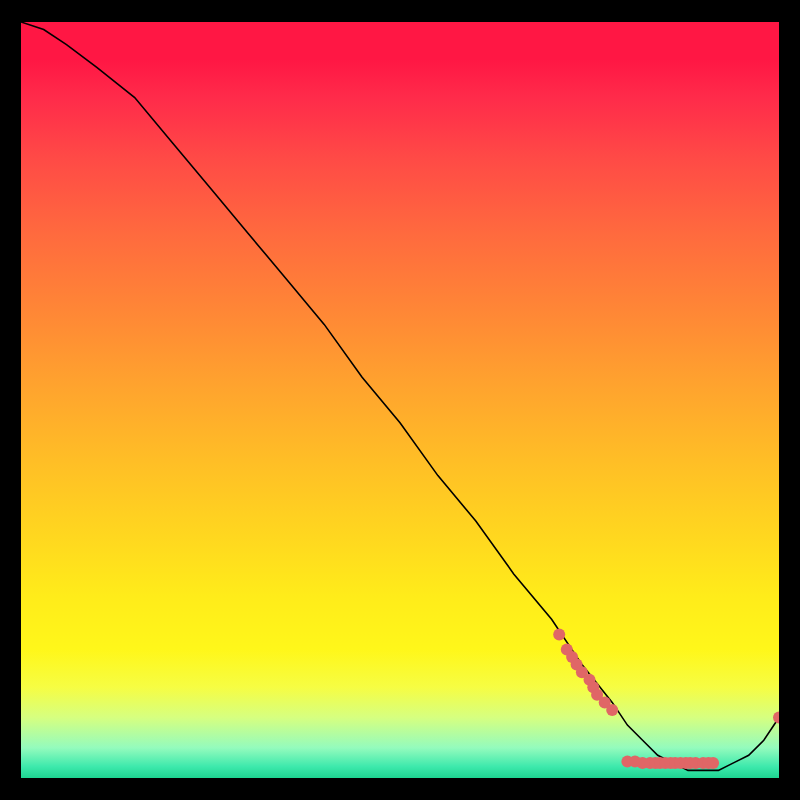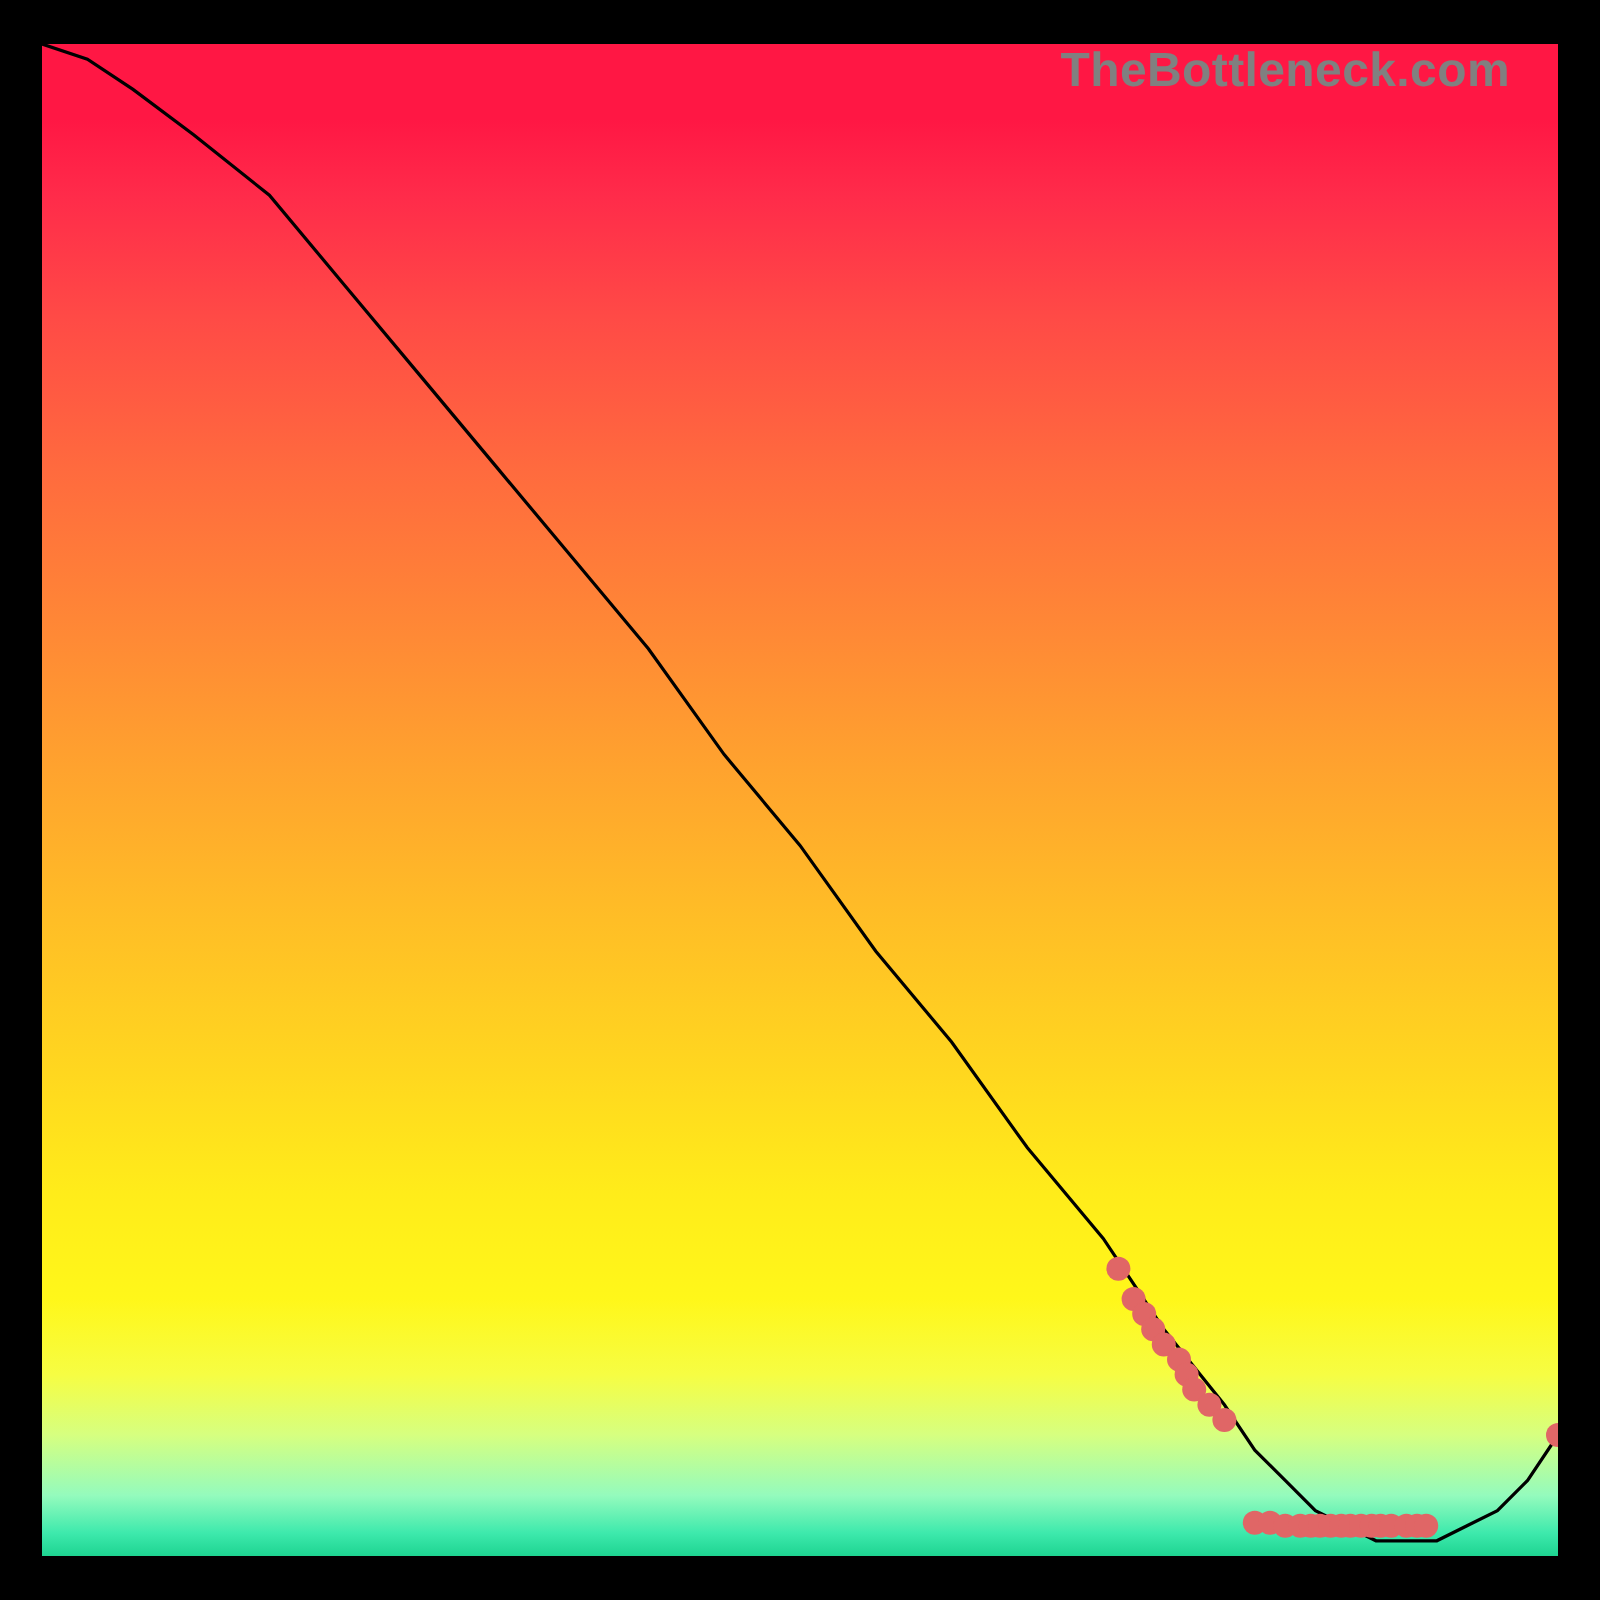--- a/index.html
+++ b/index.html
@@ -26,21 +26,20 @@
              font:600 24px/1 Arial,Helvetica,sans-serif;letter-spacing:0.2px}
   svg.curve{position:absolute;left:0;top:0;width:758px;height:756px}
   .pt{fill:#e06666}
   .curveline{fill:none;stroke:#000;stroke-width:1.6}
 </style>
 </head>
 <body>
 
 <div class="frame">
   <div class="plot">
-    <div class="watermark">TheBottleneck.com</div>
     <svg class="curve" viewBox="0 0 758 756" preserveAspectRatio="none">
       <path class="curveline" d="M0.0 0.0 L22.7 7.6 L45.5 22.7 L75.8 45.4 L113.7 75.6 L151.6 121.0 L189.5 166.3 L227.4 211.7 L265.3 257.0 L303.2 302.4 L341.1 355.3 L379.0 400.7 L416.9 453.6 L454.8 499.0 L492.7 551.9 L530.6 597.2 L560.9 642.6 L591.2 680.4 L606.4 703.1 L621.6 718.2 L636.7 733.3 L651.9 740.9 L667.0 748.4 L682.2 748.4 L697.4 748.4 L712.5 740.9 L727.7 733.3 L742.8 718.2 L758.0 695.5 "></path>
       <g>
           <circle cx="538.2" cy="612.4" r="6" class="pt"></circle>
           <circle cx="545.8" cy="627.5" r="6" class="pt"></circle>
           <circle cx="551.1" cy="635.0" r="6" class="pt"></circle>
           <circle cx="555.6" cy="642.6" r="6" class="pt"></circle>
           <circle cx="560.9" cy="650.2" r="6" class="pt"></circle>
           <circle cx="568.5" cy="657.7" r="6" class="pt"></circle>
           <circle cx="572.3" cy="665.3" r="6" class="pt"></circle>

